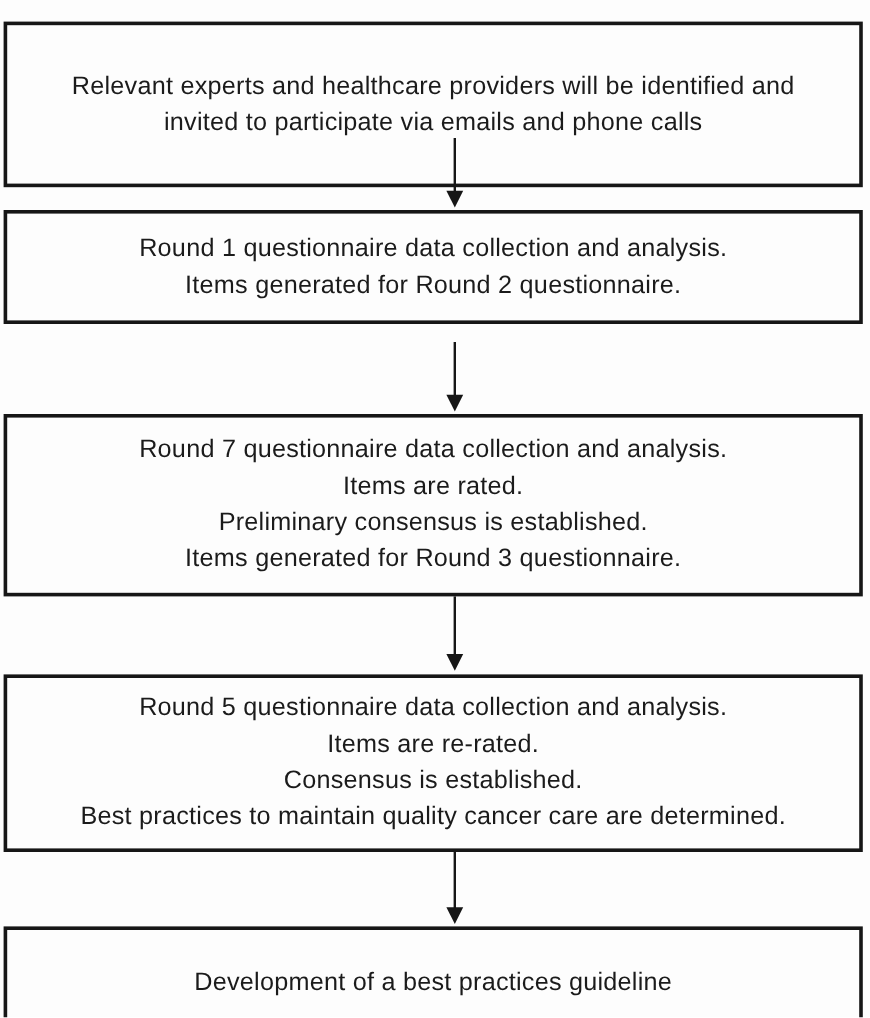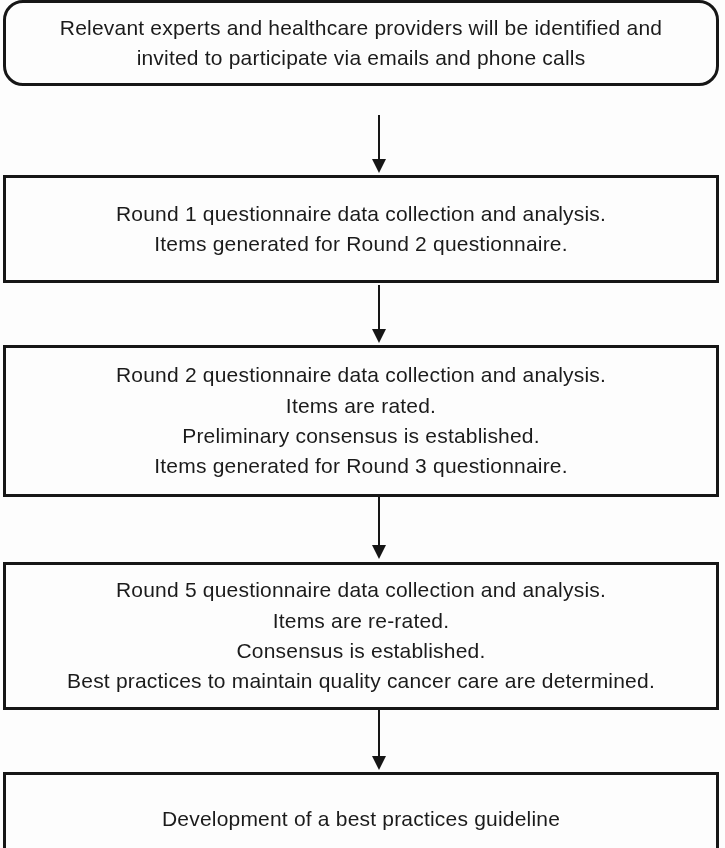--- a/index.html
+++ b/index.html
@@ -58,42 +58,42 @@
     border-left: 7px solid transparent;
     border-right: 7px solid transparent;
     border-top: 14px solid #161616;
   }
 </style>
 </head>
 <body>
 
 <div class="canvas">
 
-  <div class="flow-box" style="top:0; height:86px;border-radius:20px;">
+  <div class="flow-box" style="top:18px; height:138px;">
     <div class="box-text">Relevant experts and healthcare providers will be identified and
 invited to participate via emails and phone calls</div>
   </div>
 
   <div class="arrow" style="left:379px; top:115px; height:58px;">
     <div class="shaft" style="height:46px;"></div>
     <div class="head"></div>
   </div>
 
-  <div class="flow-box" style="top:175px; height:108px;">
+  <div class="flow-box" style="top:175px; height:95px;">
     <div class="box-text">Round 1 questionnaire data collection and analysis.
 Items generated for Round 2 questionnaire.</div>
   </div>
 
   <div class="arrow" style="left:379px; top:285px; height:58px;">
     <div class="shaft" style="height:46px;"></div>
     <div class="head"></div>
   </div>
 
   <div class="flow-box" style="top:345px; height:152px;">
-    <div class="box-text">Round 2 questionnaire data collection and analysis.
+    <div class="box-text">Round 7 questionnaire data collection and analysis.
 Items are rated.
 Preliminary consensus is established.
 Items generated for Round 3 questionnaire.</div>
   </div>
 
   <div class="arrow" style="left:379px; top:497px; height:62px;">
     <div class="shaft" style="height:50px;"></div>
     <div class="head"></div>
   </div>
 

